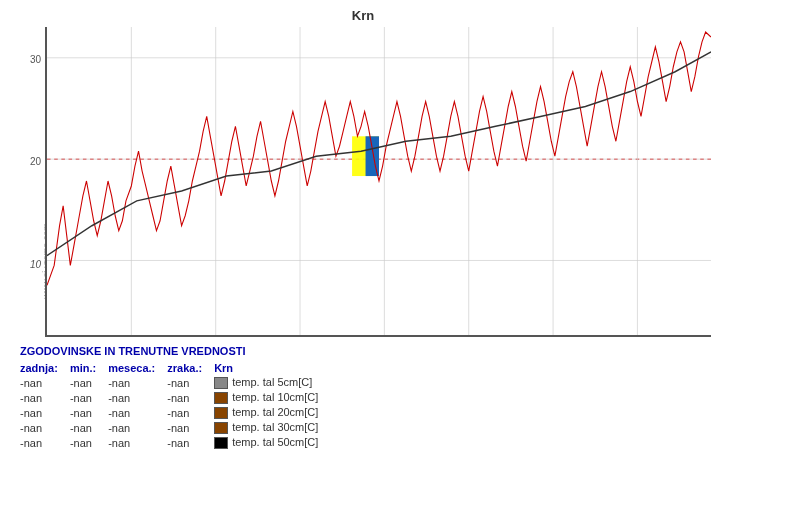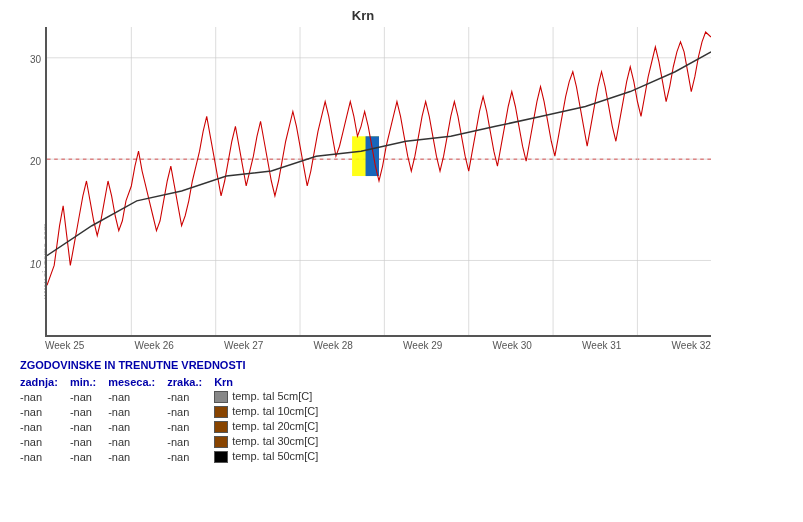--- a/index.html
+++ b/index.html
@@ -361,30 +361,20 @@
           500,100
           550,90
           600,80
           650,65
           700,45
           740,25
         "></polyline>
     </svg>
   </div>
 
-  <div class="x-axis-labels">
-    <span>Week 25</span>
-    <span>Week 26</span>
-    <span>Week 27</span>
-    <span>Week 28</span>
-    <span>Week 29</span>
-    <span>Week 30</span>
-    <span>Week 31</span>
-    <span>Week 32</span>
-  </div>
 
 
   <div class="legend-title">ZGODOVINSKE IN TRENUTNE VREDNOSTI</div>
 
   <table class="legend-table">
     <thead>
       <tr>
         <th>zadnja:</th>
         <th>min.:</th>
         <th>meseca.:</th>

